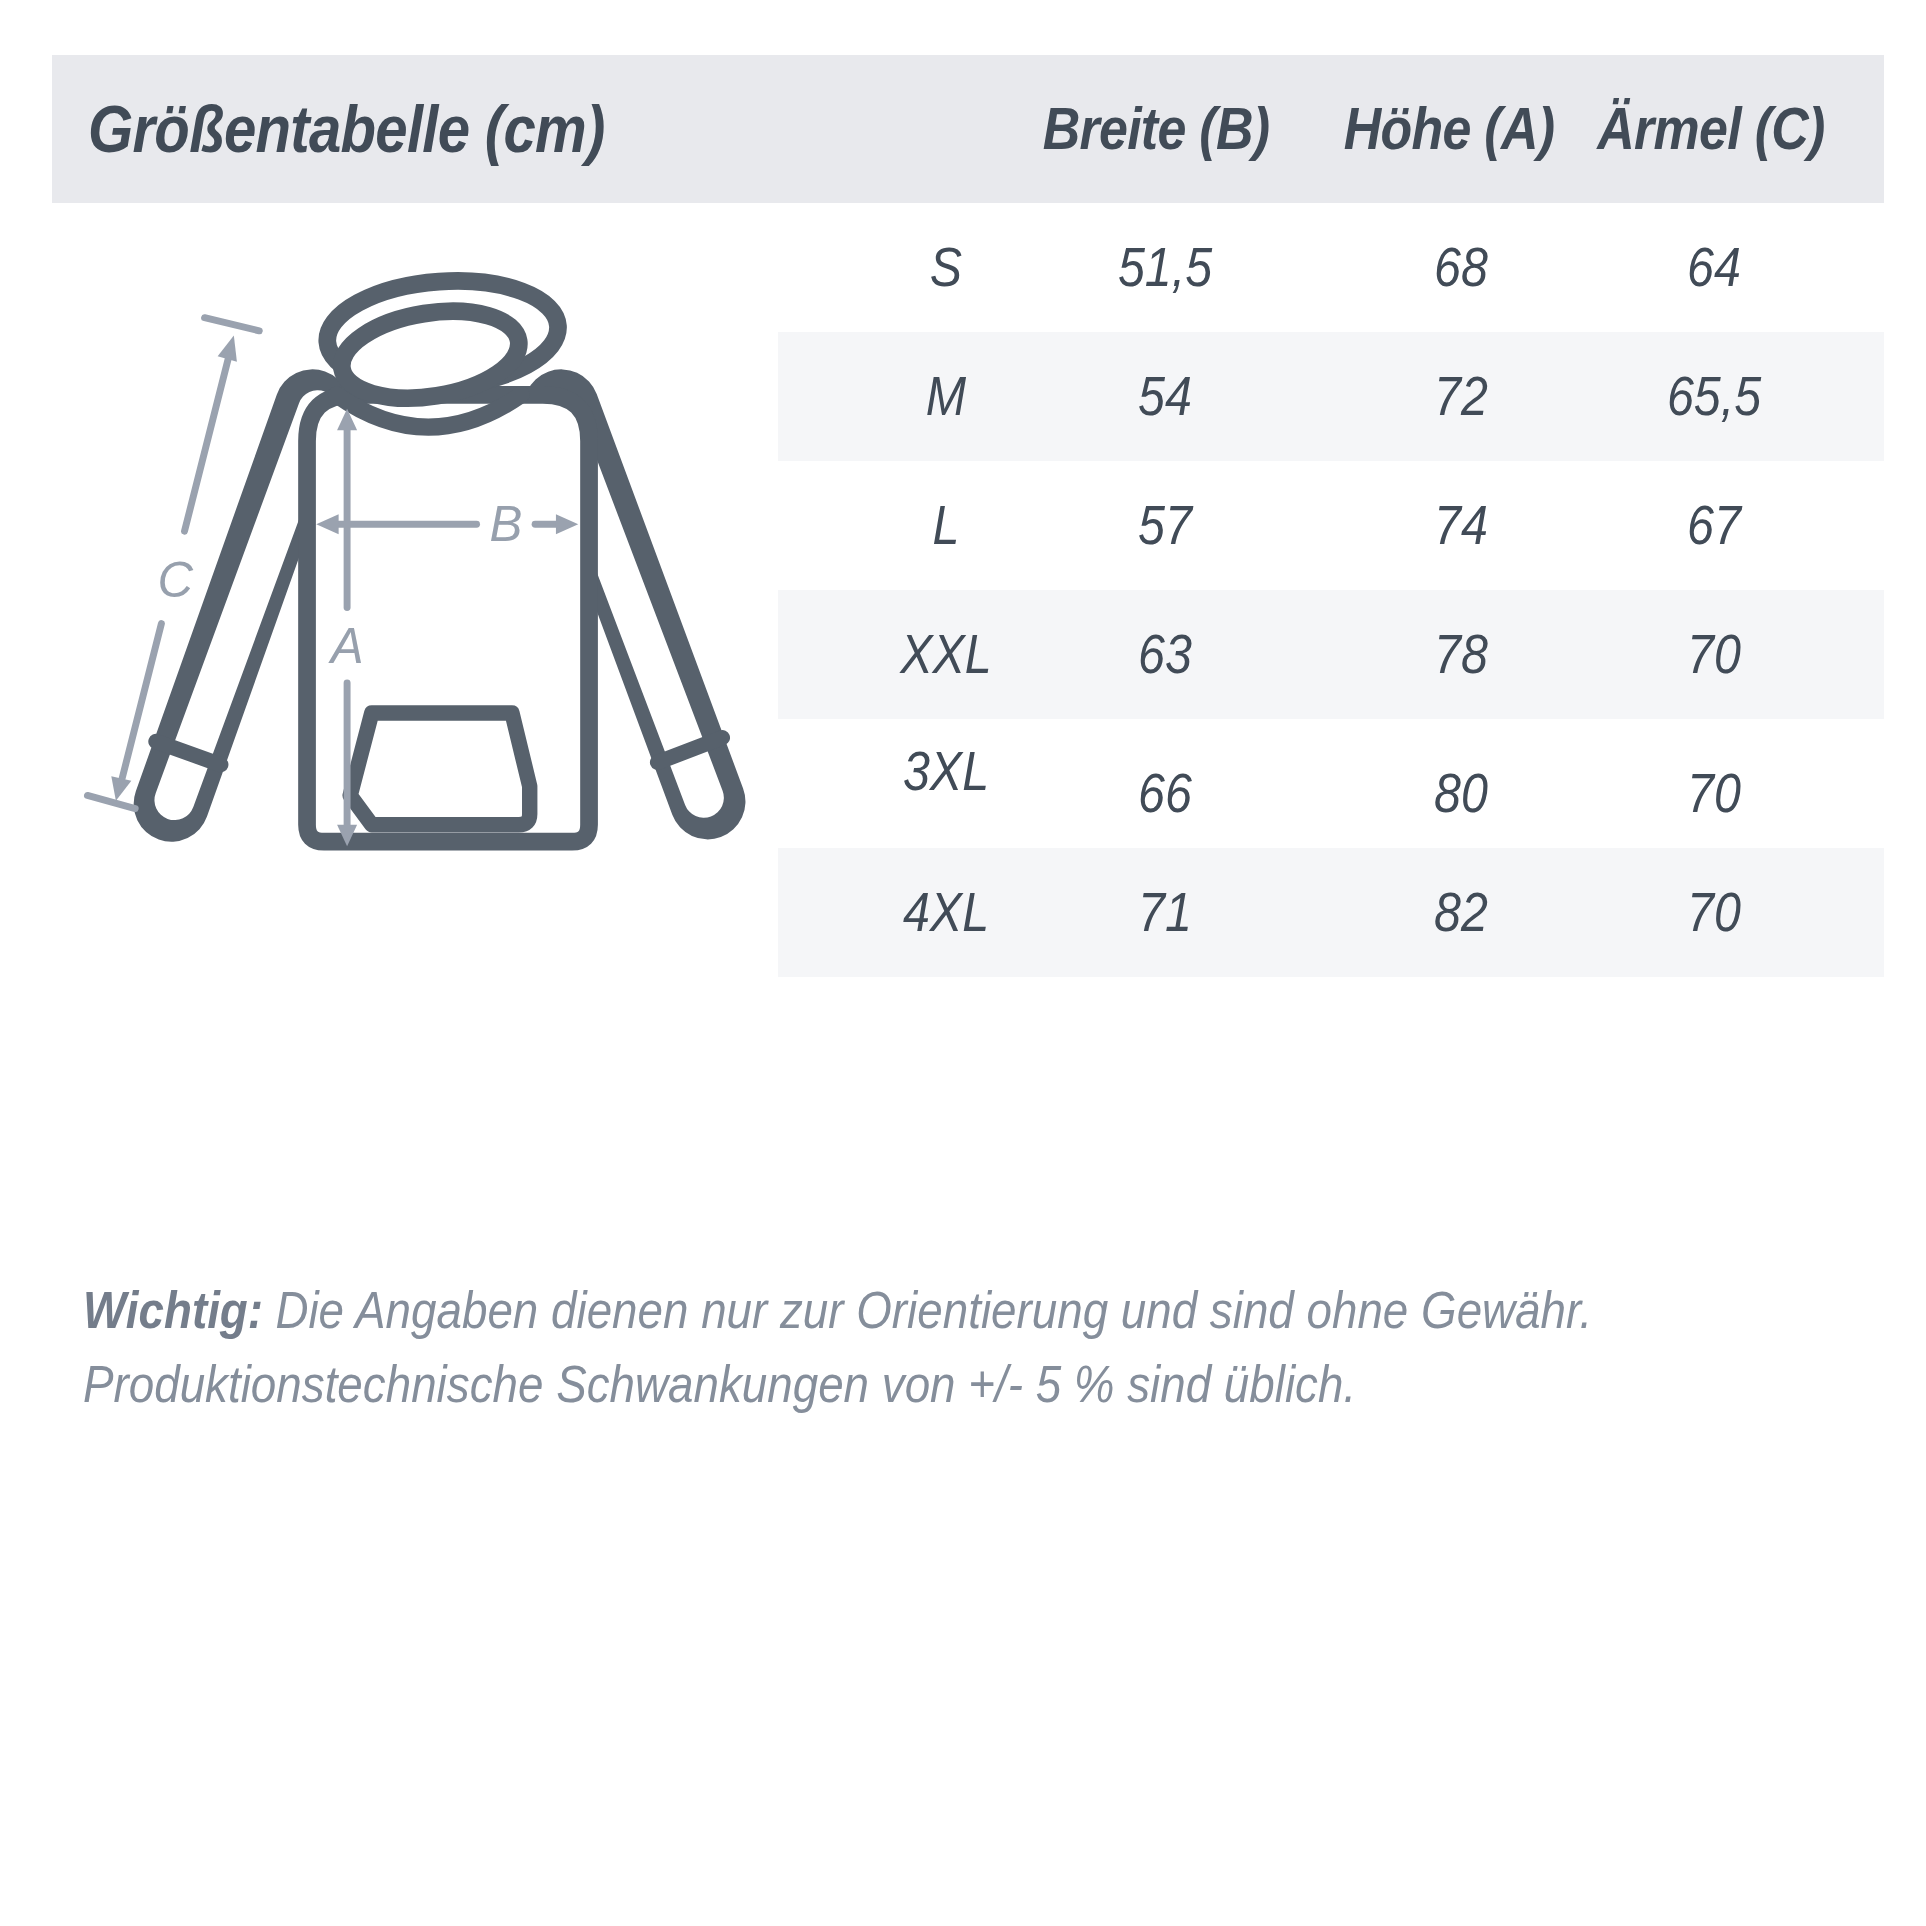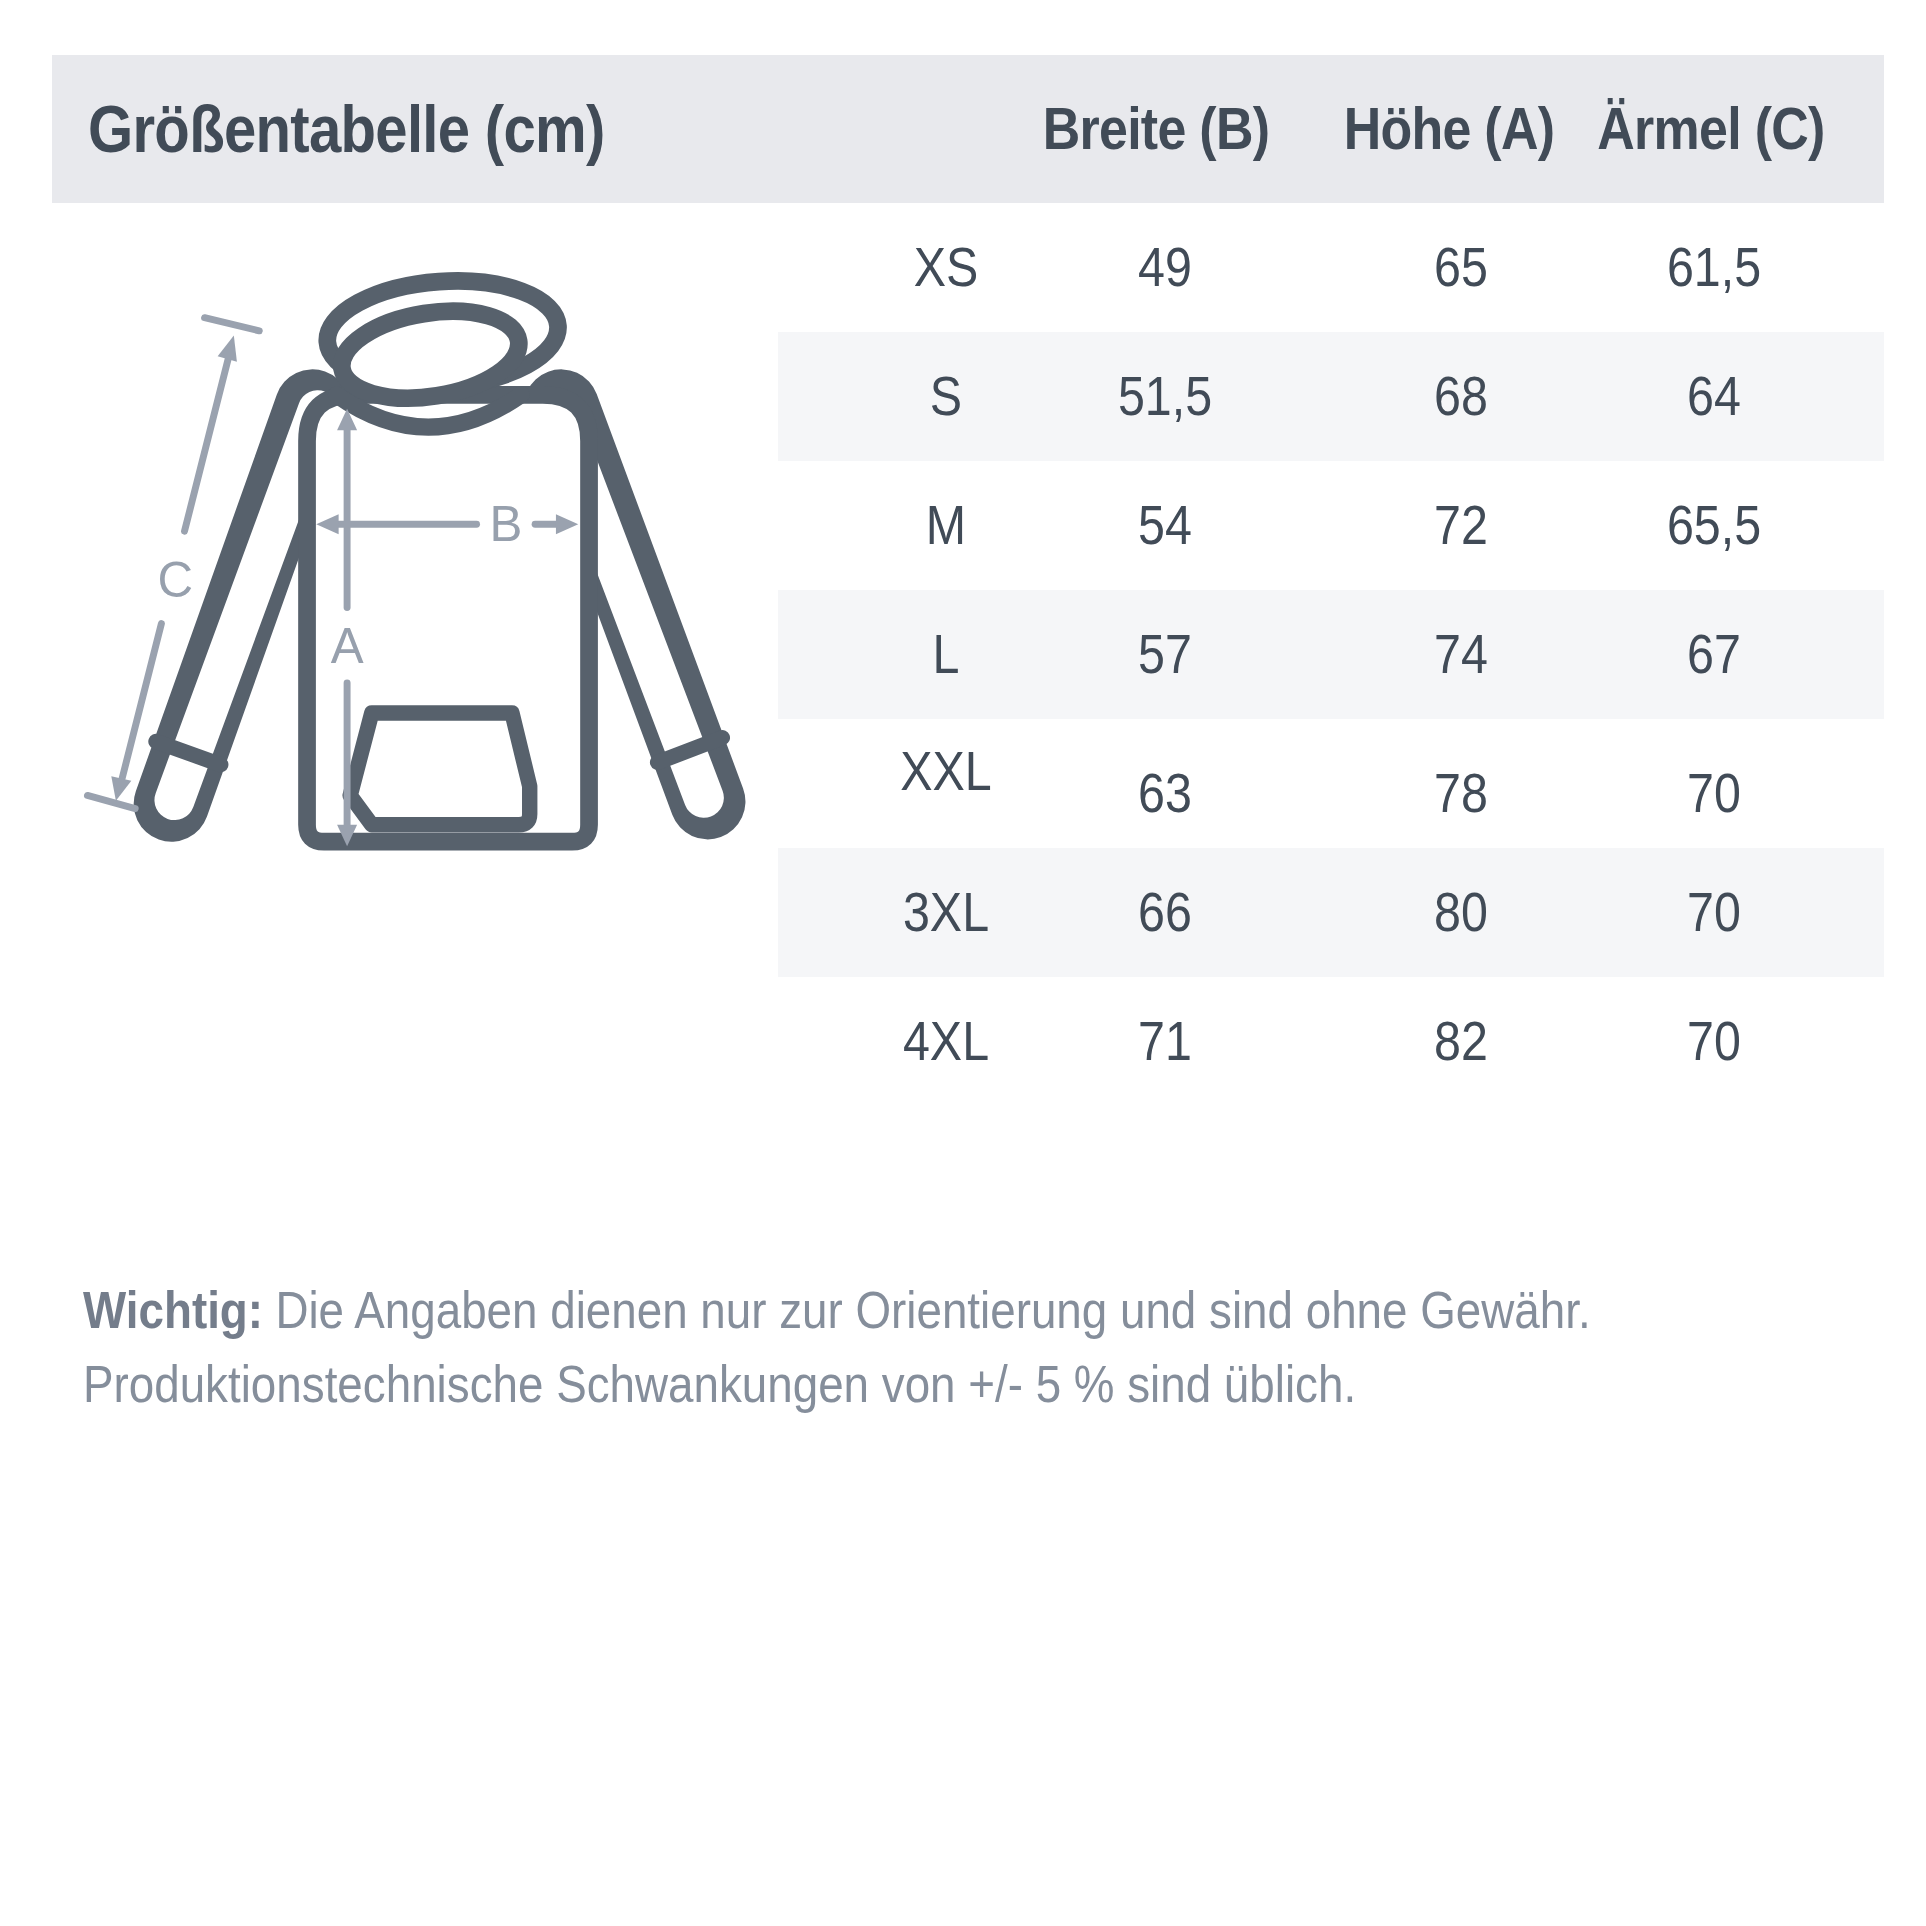--- a/index.html
+++ b/index.html
@@ -1,17 +1,17 @@
 <!DOCTYPE html>
 <html style="font-size:12.3px"><head>
 <meta charset="utf-8">
 <style>
   html,body { margin:0; padding:0; background:#ffffff; }
   .page { position:relative; width:1926px; height:1926px; background:#ffffff; overflow:hidden;
-          font-family:"Liberation Sans", sans-serif; }
+          font-family:"Liberation Sans", sans-serif;font-style:italic; }
 
   
   .sx      { transform:scaleX(0.88); transform-origin:0 50%; }
   .sx-c    { transform:translateX(-50%) scaleX(0.88); }
 
   
   .bar { position:absolute; left:52px; top:55px; width:1832px; height:148px; background:#e8e9ed; }
   .title { position:absolute; left:36px; top:0; height:148px; line-height:148px;
            font-size:66px; font-weight:700; letter-spacing:-0.8px; color:#414b57; white-space:nowrap; }
   .col-h { position:absolute; top:0; height:148px; line-height:148px;
@@ -99,26 +99,20 @@
       <g fill="#97a0ad" font-family="Liberation Sans, sans-serif" font-size="64" text-anchor="middle">
         <text x="370" y="580">A</text>
         <text x="576" y="422">B</text>
         <text x="147" y="494">C</text>
       </g>
     </svg>
   </figure>
 
   <section class="rows">
       <div class="size-row">
-      <span class="cell cell-size sx-c">XS</span>
-      <span class="cell cell-b cell-val sx-c">49</span>
-      <span class="cell cell-a cell-val sx-c">65</span>
-      <span class="cell cell-c cell-val sx-c">61,5</span>
-    </div>
-      <div class="size-row">
       <span class="cell cell-size sx-c">S</span>
       <span class="cell cell-b cell-val sx-c">51,5</span>
       <span class="cell cell-a cell-val sx-c">68</span>
       <span class="cell cell-c cell-val sx-c">64</span>
     </div>
       <div class="size-row">
       <span class="cell cell-size sx-c">M</span>
       <span class="cell cell-b cell-val sx-c">54</span>
       <span class="cell cell-a cell-val sx-c">72</span>
       <span class="cell cell-c cell-val sx-c">65,5</span>

